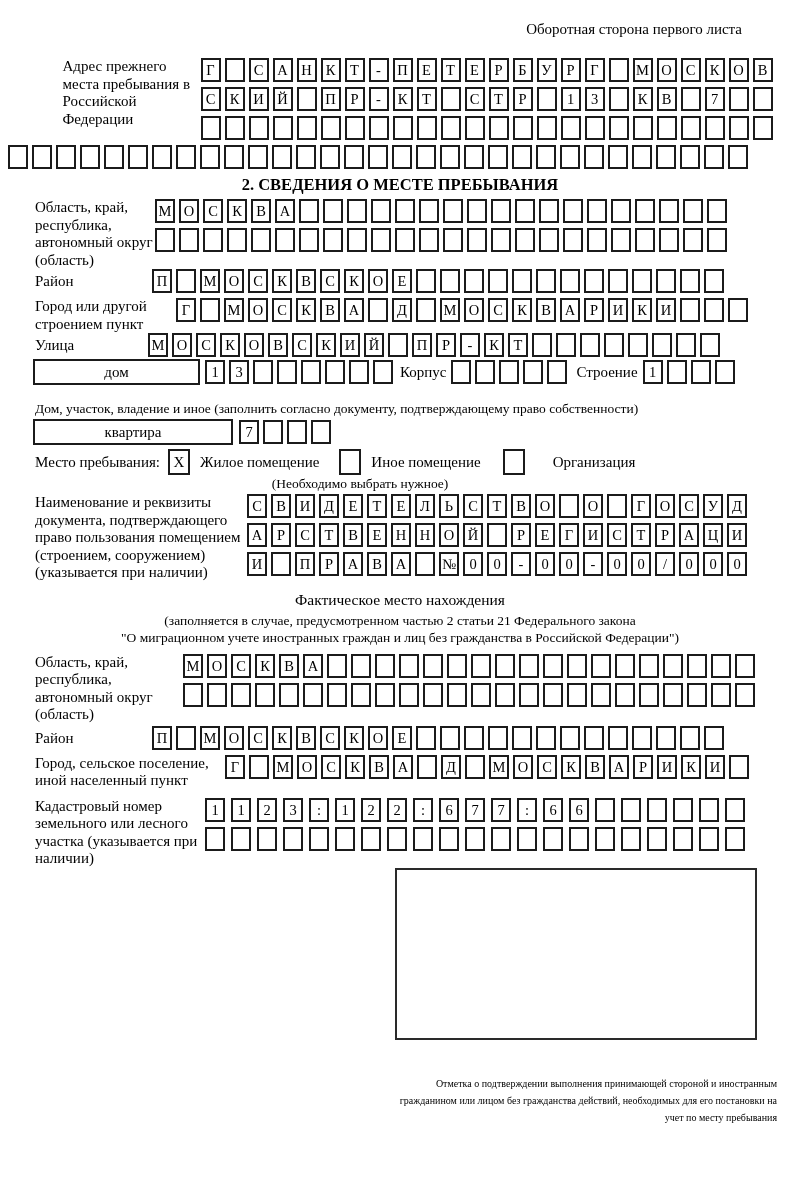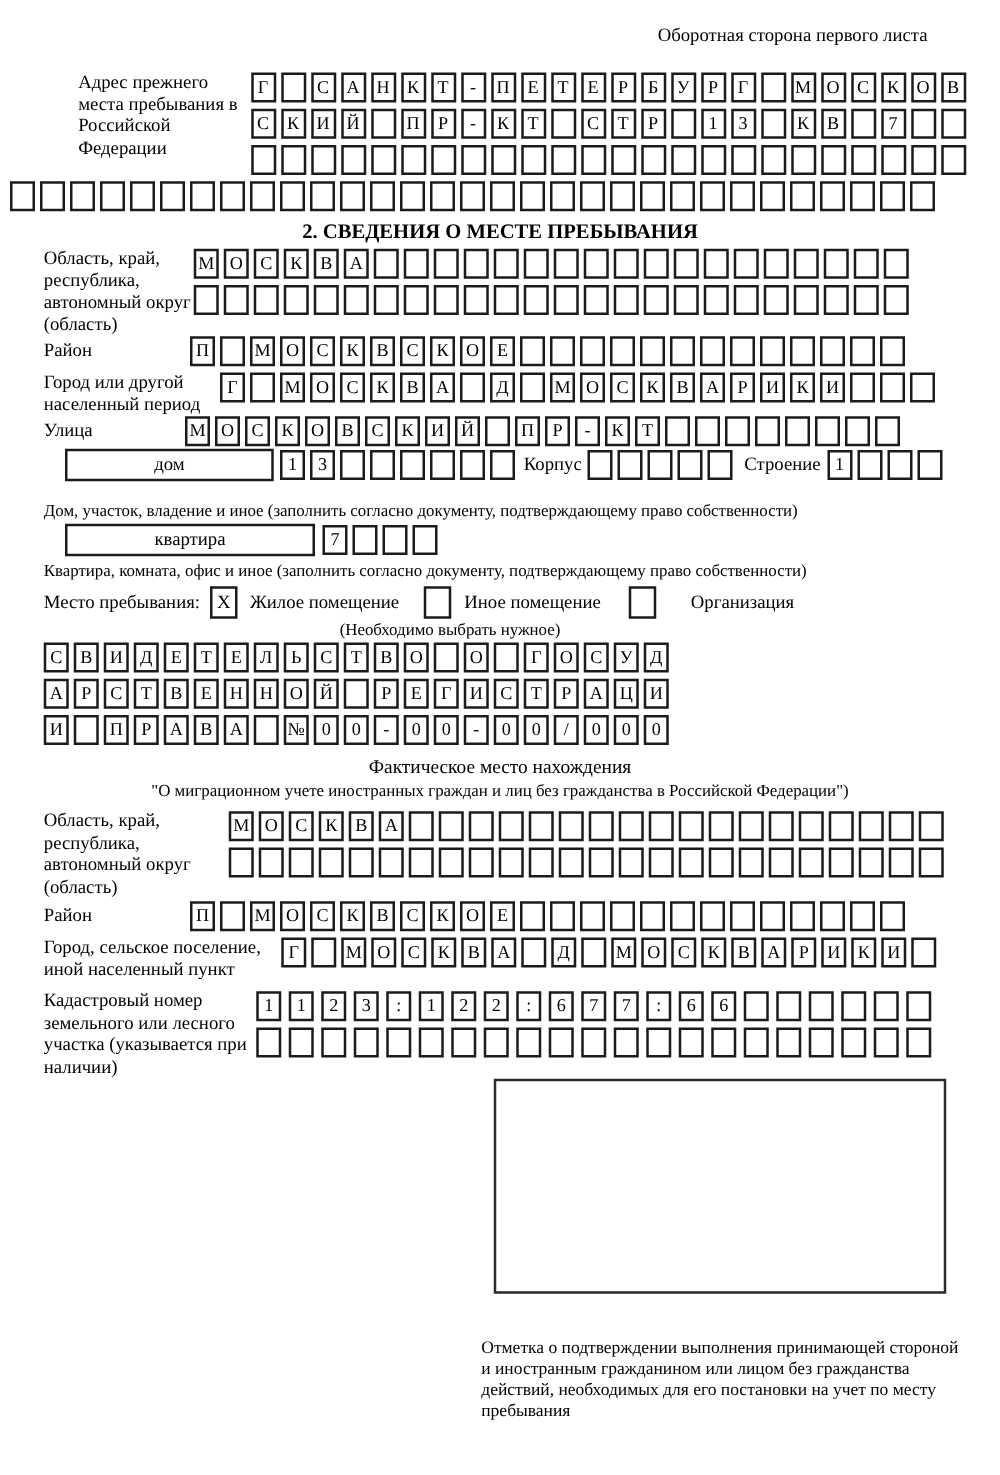--- a/index.html
+++ b/index.html
@@ -6,21 +6,21 @@
   html,body { margin:0; padding:0; background:#ffffff; }
   .page {
     position:relative; width:800px; height:1180px; overflow:hidden;
     font-family:"Liberation Serif","DejaVu Serif",serif; color:#000;
     padding-top:20px; background:#fff;
   }
   .header-note { text-align:right; padding-right:58px; font-size:15px; line-height:18px; }
   .flexrow { display:flex; align-items:flex-start; }
   .vcenter { align-items:center; }
   .ml8  { margin-left:8px; }
-  .ml33 { margin-left:52px; }
+  .ml33 { margin-left:33px; }
   .ml35 { margin-left:35px; }
   .mt0 { margin-top:0; } .mt1{margin-top:15px;} .mt2 { margin-top:2px; } .mt3 { margin-top:3px; }
   .mt4 { margin-top:4px; } .mt5 { margin-top:5px; } .mt6 { margin-top:6px; }
   .mt8 { margin-top:8px; } .mt20 { margin-top:20px;justify-content:center; }
   .label { font-size:15px; line-height:17.5px; flex:0 0 auto; }
   .inline-label { font-size:15px; line-height:26px; flex:0 0 auto; }
   .rows { display:flex; flex-direction:column; gap:5px; flex:0 0 auto; }
   .cells { display:flex; flex-wrap:nowrap; gap:4px; flex:0 0 auto; }
   .cells.gap6 { gap:6px; }
   .cell {
@@ -33,21 +33,21 @@
   .sub-title { text-align:center; font-weight:normal; font-size:15.5px; line-height:20px; }
   .wide-box {
     flex:0 0 auto; height:26px; border:2px solid #1b1b1b; background:#fff;
     display:flex; align-items:center; justify-content:center; font-size:15px;
   }
   .checkbox {
     flex:0 0 auto; width:22px; height:26px; border:2px solid #1b1b1b; background:#fff;
     font-size:15px; line-height:22px; text-align:center;
   }
   .stamp-box { width:362px; height:172px; border:2px solid #2a2a2a; margin-left:395px; background:#fff; }
-  .stamp-note { width:392px; margin-left:385px; font-size:14px; line-height:17px; text-align:left;margin-top:35px; }
+  .stamp-note { width:392px; margin-left:385px; font-size:10px; line-height:17px; text-align:right;margin-top:35px; }
 </style>
 </head>
 <body>
 
 <div class="page">
 
   <div class="header-note">Оборотная сторона первого листа</div>
 
   <div class="flexrow ml35 mt20">
     <div class="label" style="width:138px">Адрес прежнего места пребывания в Российской Федерации</div>
@@ -250,21 +250,21 @@
         <span class="cell"></span>
         <span class="cell"></span>
         <span class="cell"></span>
         <span class="cell"></span>
         <span class="cell"></span>
         <span class="cell"></span>
       </div>
   </div>
 
   <div class="flexrow ml35 mt5">
-    <div class="label" style="width:141px">Город или другой населенный период</div>
+    <div class="label" style="width:141px">Город или другой строением пункт</div>
     <div class="cells">
         <span class="cell">Г</span>
         <span class="cell"></span>
         <span class="cell">М</span>
         <span class="cell">О</span>
         <span class="cell">С</span>
         <span class="cell">К</span>
         <span class="cell">В</span>
         <span class="cell">А</span>
         <span class="cell"></span>
@@ -348,34 +348,34 @@
 
   <div class="flexrow ml33 mt2 vcenter">
     <div class="wide-box" style="width:200px">квартира</div>
     <div class="cells" style="margin-left:6px">
         <span class="cell">7</span>
         <span class="cell"></span>
         <span class="cell"></span>
         <span class="cell"></span>
       </div>
   </div>
-  <div class="note ml35 mt3">Квартира, комната, офис и иное (заполнить согласно документу, подтверждающему право собственности)</div>
 
   <div class="flexrow ml35 mt4 vcenter">
     <div class="inline-label">Место пребывания:</div>
     <div class="checkbox" style="margin-left:8px">X</div>
     <div class="inline-label" style="margin-left:10px">Жилое помещение</div>
     <div class="checkbox" style="margin-left:20px"></div>
     <div class="inline-label" style="margin-left:10px">Иное помещение</div>
     <div class="checkbox" style="margin-left:22px"></div>
     <div class="inline-label" style="margin-left:28px">Организация</div>
   </div>
   <div class="note center mt0" style="width:720px">(Необходимо выбрать нужное)</div>
 
   <div class="flexrow ml35 mt2">
+    <div class="label" style="width:212px">Наименование и реквизиты документа, подтверждающего право пользования помещением (строением, сооружением) (указывается при наличии)</div>
     <div class="rows">
       <div class="cells">
           <span class="cell">С</span>
           <span class="cell">В</span>
           <span class="cell">И</span>
           <span class="cell">Д</span>
           <span class="cell">Е</span>
           <span class="cell">Т</span>
           <span class="cell">Е</span>
           <span class="cell">Л</span>
@@ -436,20 +436,21 @@
           <span class="cell">0</span>
           <span class="cell">/</span>
           <span class="cell">0</span>
           <span class="cell">0</span>
           <span class="cell">0</span>
         </div>
     </div>
   </div>
 
   <div class="sub-title mt8">Фактическое место нахождения</div>
+  <div class="note center mt2">(заполняется в случае, предусмотренном частью 2 статьи 21 Федерального закона</div>
   <div class="note center">"О миграционном учете иностранных граждан и лиц без гражданства в Российской Федерации")</div>
 
   <div class="flexrow ml35 mt8">
     <div class="label" style="width:148px">Область, край, республика, автономный округ (область)</div>
     <div class="rows">
       <div class="cells">
           <span class="cell">М</span>
           <span class="cell">О</span>
           <span class="cell">С</span>
           <span class="cell">К</span>

